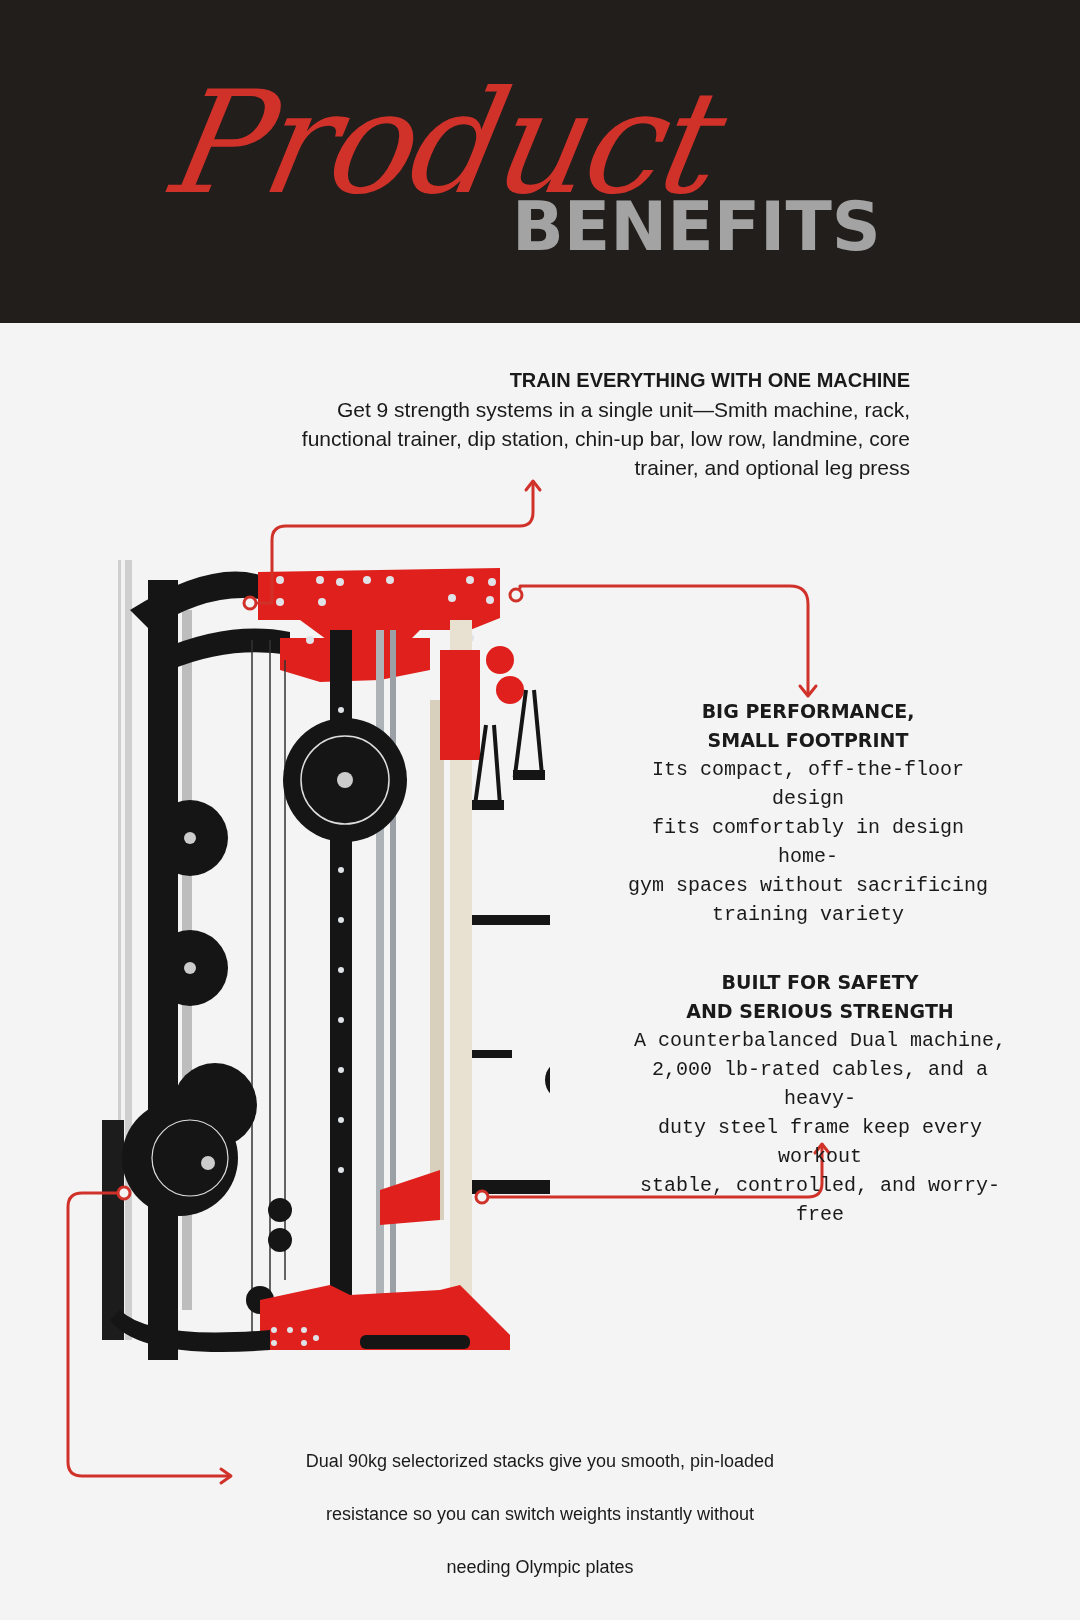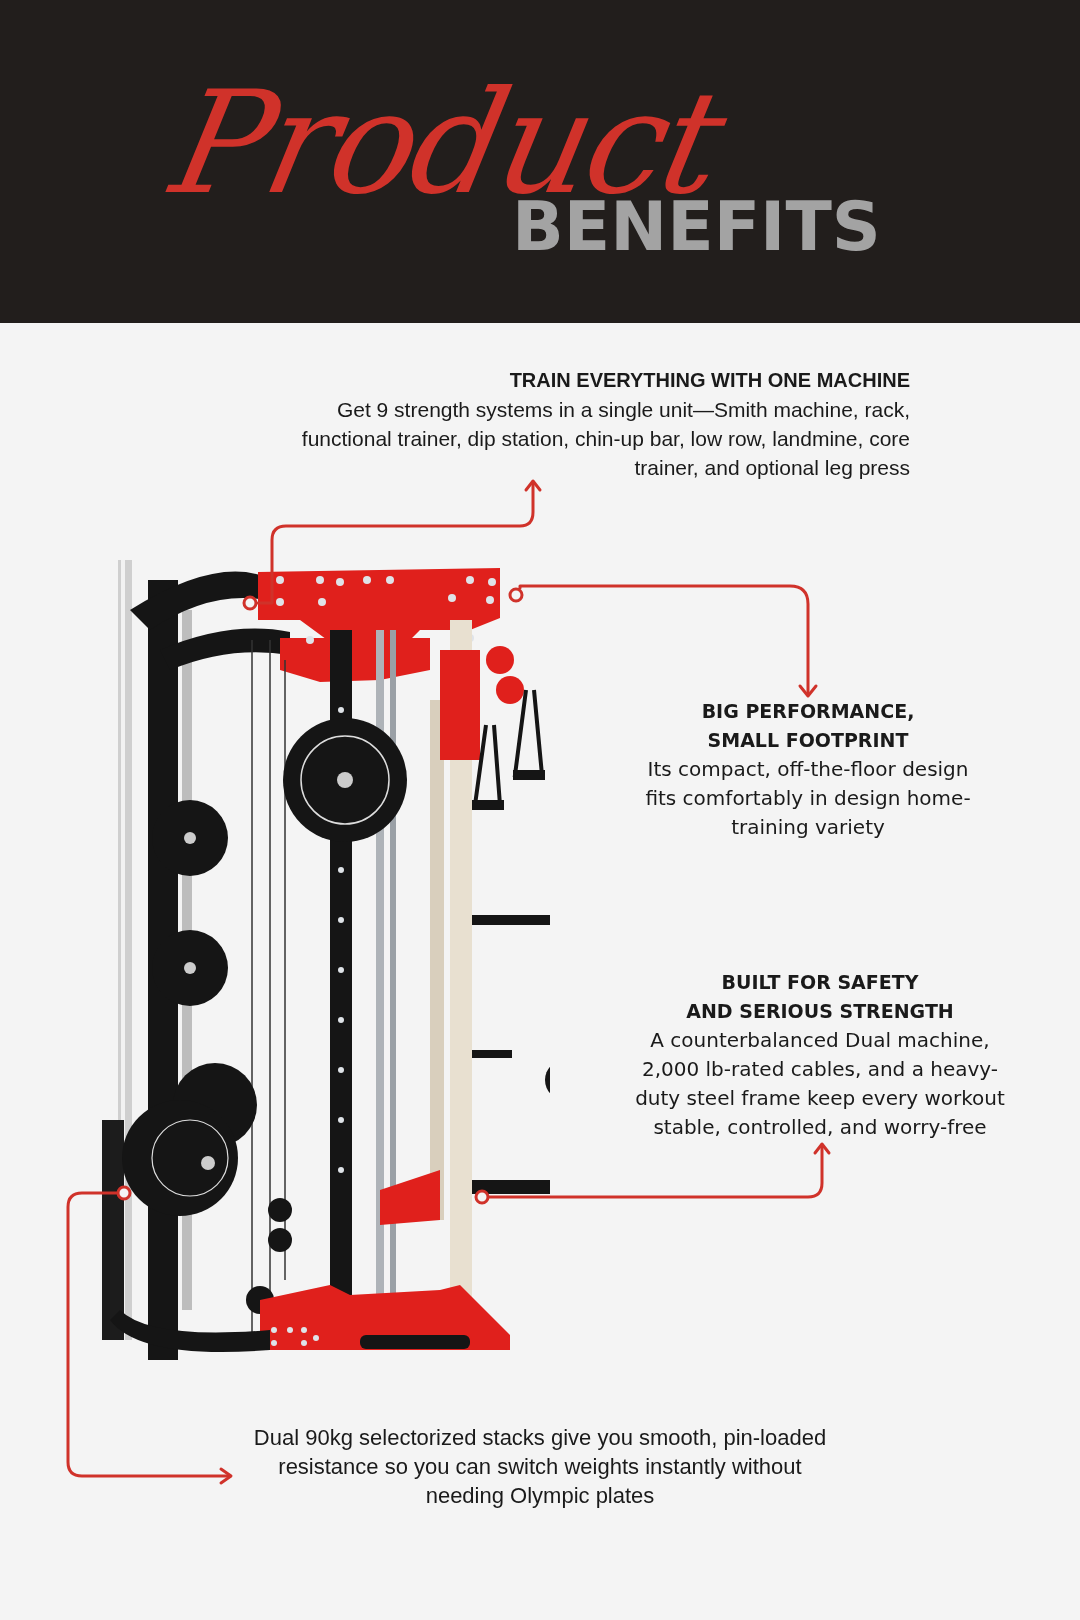--- a/index.html
+++ b/index.html
@@ -2,31 +2,31 @@
 <html><head>
 <meta charset="utf-8">
 <style>
   html, body { margin:0; padding:0; }
   body { width:1080px; height:1620px; background:#f4f4f4; position:relative; overflow:hidden; font-family:"Liberation Sans", sans-serif; }
   .header { position:absolute; left:0; top:0; width:1080px; height:323px; background:#221e1c; }
   .script-title { position:absolute; left:178px; top:72px; font-family:"DejaVu Serif", serif; font-style:italic; font-size:142px; color:#d0322a; letter-spacing:-4px; transform:skewX(-12deg); line-height:1; }
   .bold-title { position:absolute; left:512px; top:193px; font-family:"DejaVu Sans", sans-serif; font-weight:bold; font-size:68px; color:#a3a3a3; letter-spacing:0px; line-height:1; }
   .block { position:absolute; text-align:center; color:#1a1a1a; font-family:"DejaVu Sans", sans-serif; }
   .block .h { font-weight:bold; font-size:19px; line-height:29px; }
-  .block .p { font-size:20px; line-height:29px; }
+  .block .p { font-size:20px; line-height:29px;font-family:Liberation Mono, monospace; }
   .b1 { left:170px; top:366px; width:740px;text-align:right; }
   .b1 .h, .b1 .p { font-family:"Liberation Sans", sans-serif; }
   .b1 .h { font-size:20px; }
   .b1 .p { font-size:21px; }
   .b2 { left:620px; top:697px; width:376px; }
   .b3 { left:620px; top:968px; width:400px; }
   .b4 { left:200px; top:1423px; width:680px; }
   .b4 .h, .b4 .p { font-family:"Liberation Sans", sans-serif; }
   .b4 .h { font-size:20px; }
-  .b4 .p { font-size:22px; }
+  .b4 .p { font-size:18px;margin-top:24px; }
   .connectors { position:absolute; left:0; top:0; }
   .machine { position:absolute; left:90px; top:520px; }
 </style>
 </head>
 <body>
 
 <div class="header">
   <div class="script-title">Product</div>
   <div class="bold-title">BENEFITS</div>
 </div>
@@ -164,20 +164,21 @@
   <div class="p">Get 9 strength systems in a single unit—Smith machine, rack,</div>
   <div class="p">functional trainer, dip station, chin-up bar, low row, landmine, core</div>
   <div class="p">trainer, and optional leg press</div>
 </div>
 
 <div class="block b2">
   <div class="h">BIG PERFORMANCE,</div>
   <div class="h">SMALL FOOTPRINT</div>
   <div class="p">Its compact, off-the-floor design</div>
   <div class="p">fits comfortably in design home-</div>
+  <div class="p">gym spaces without sacrificing</div>
   <div class="p">training variety</div>
 </div>
 
 <div class="block b3">
   <div class="h">BUILT FOR SAFETY</div>
   <div class="h">AND SERIOUS STRENGTH</div>
   <div class="p">A counterbalanced Dual machine,</div>
   <div class="p">2,000 lb-rated cables, and a heavy-</div>
   <div class="p">duty steel frame keep every workout</div>
   <div class="p">stable, controlled, and worry-free</div>

